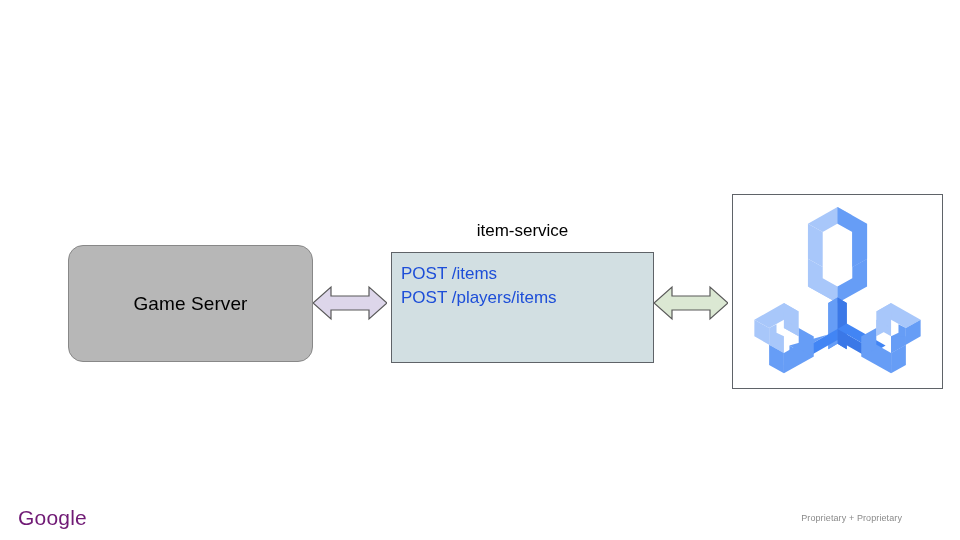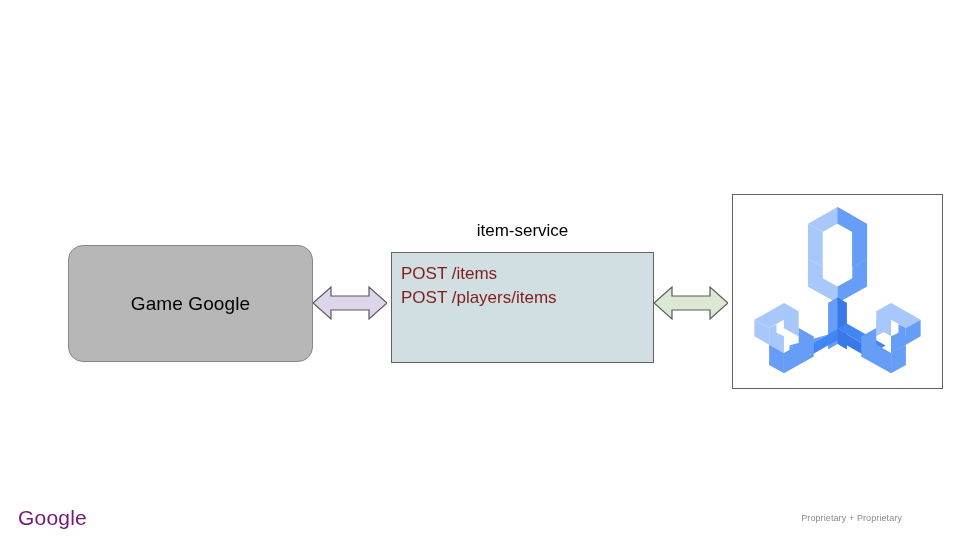--- a/index.html
+++ b/index.html
@@ -58,21 +58,21 @@
     width: 263px;
     height: 111px;
     background: #d2dfe2;
     border: 1px solid #5f6368;
     box-sizing: border-box;
     padding: 9px 0 0 9px;
   }
   .endpoint-line {
     font-size: 17px;
     line-height: 24px;
-    color: #7f1d1d;
+    color: #1d4ed8;
     white-space: nowrap;
   }
 
   
   .arrow {
     position: absolute;
     top: 282px;
     width: 74px;
     height: 42px;
   }
@@ -114,21 +114,21 @@
     color: #8a8a8a;
     letter-spacing: 0.1px;
   }
 </style>
 </head>
 <body>
 
 <div id="slide">
 
   <div class="gameserver-box">
-    <span class="gameserver-label">Game Google</span>
+    <span class="gameserver-label">Game Server</span>
   </div>
 
   <div class="arrow left-arrow">
     <svg viewBox="0 0 74 42" xmlns="http://www.w3.org/2000/svg">
       <polygon points="0,21 18,5 18,14 56,14 56,5 74,21 56,37 56,28 18,28 18,37" fill="#ddd6ea" stroke="#595959" stroke-width="1.2"></polygon>
     </svg>
   </div>
 
   <div class="service-title">item-service</div>
 

